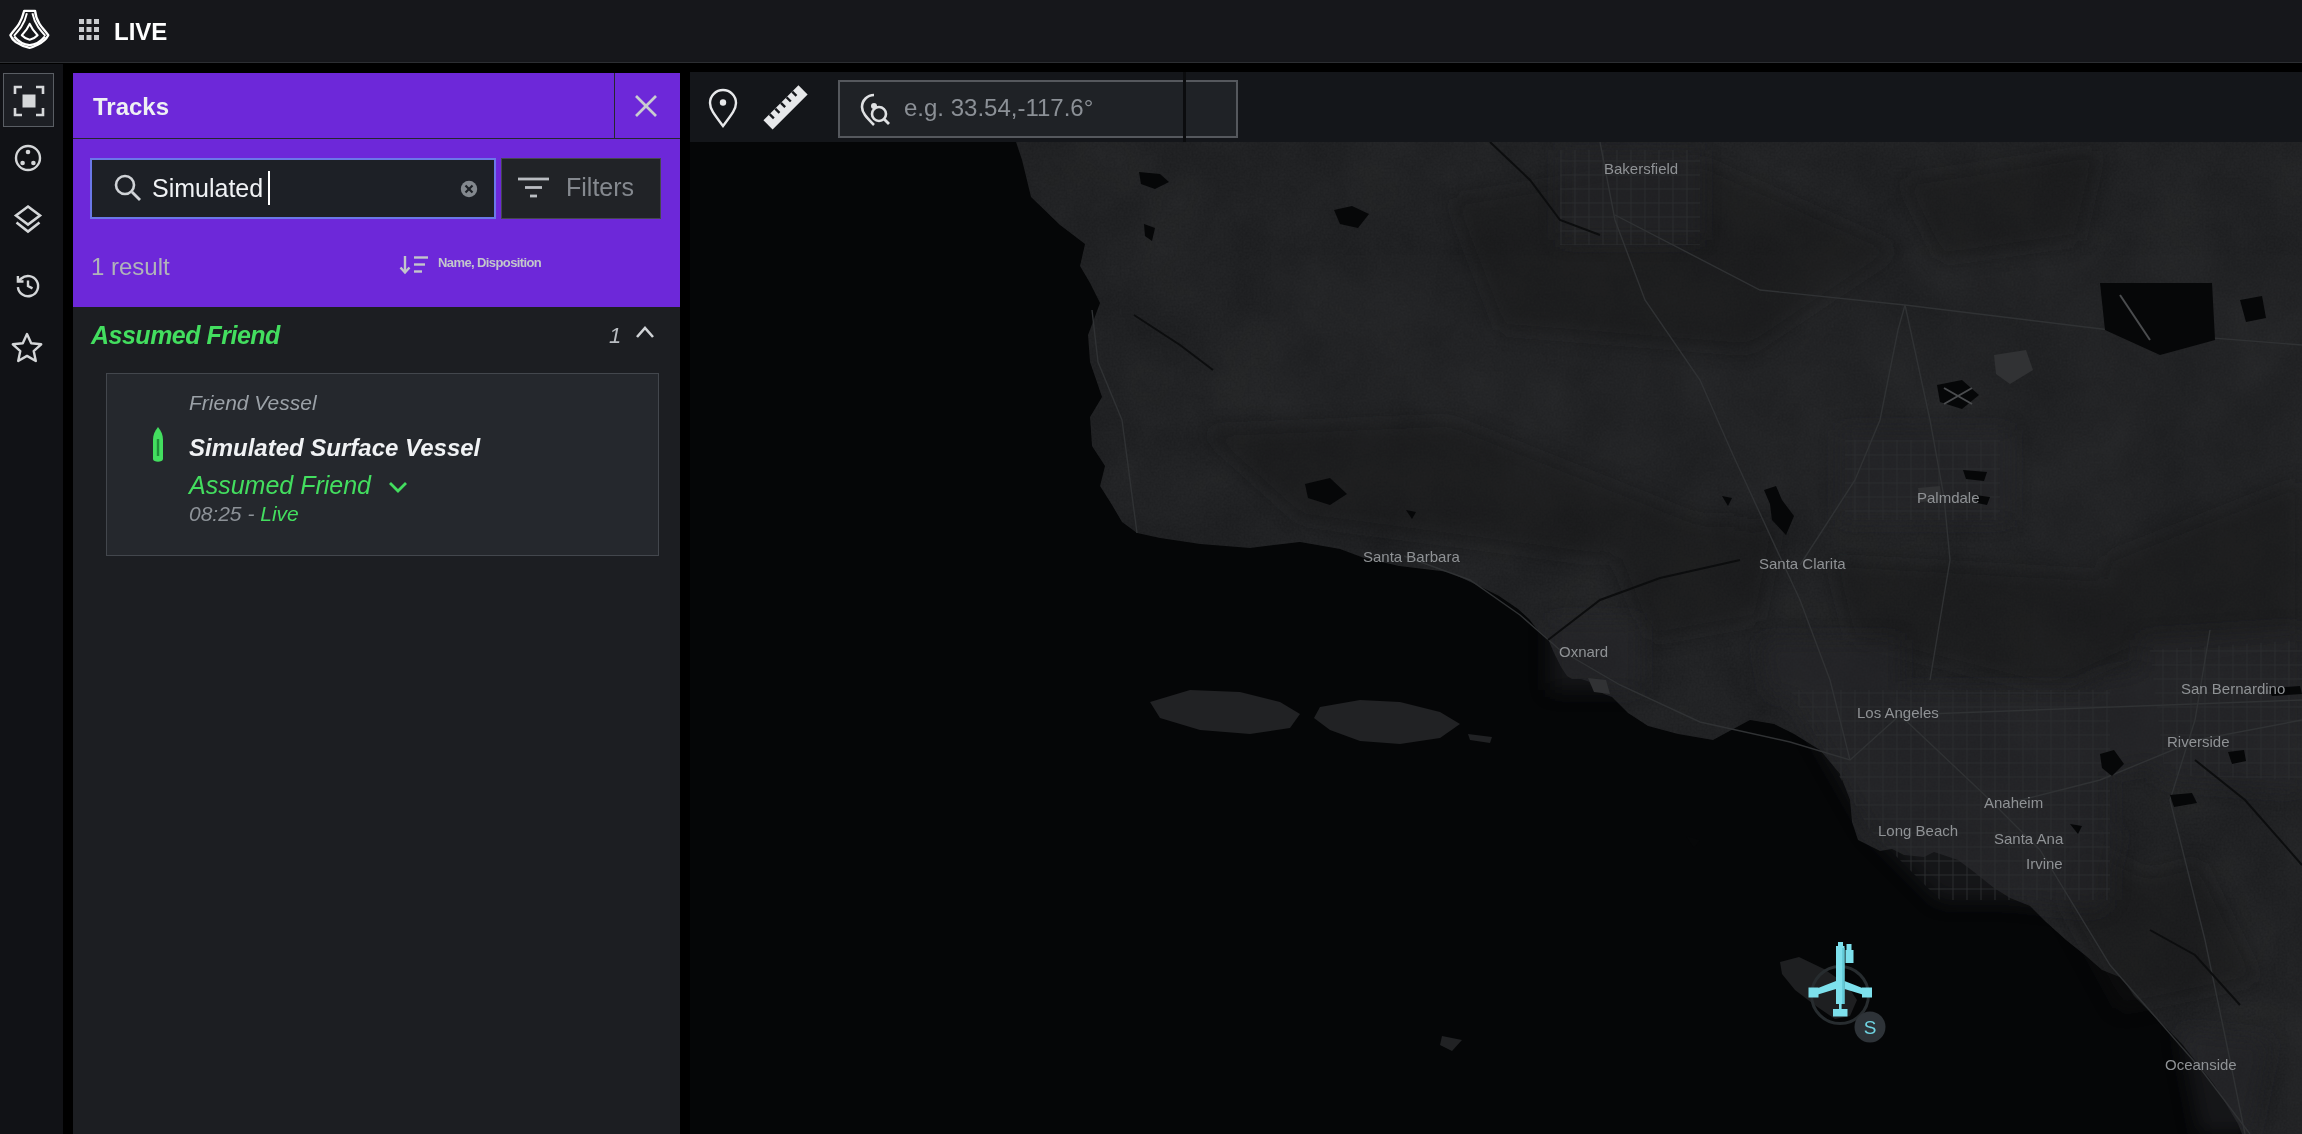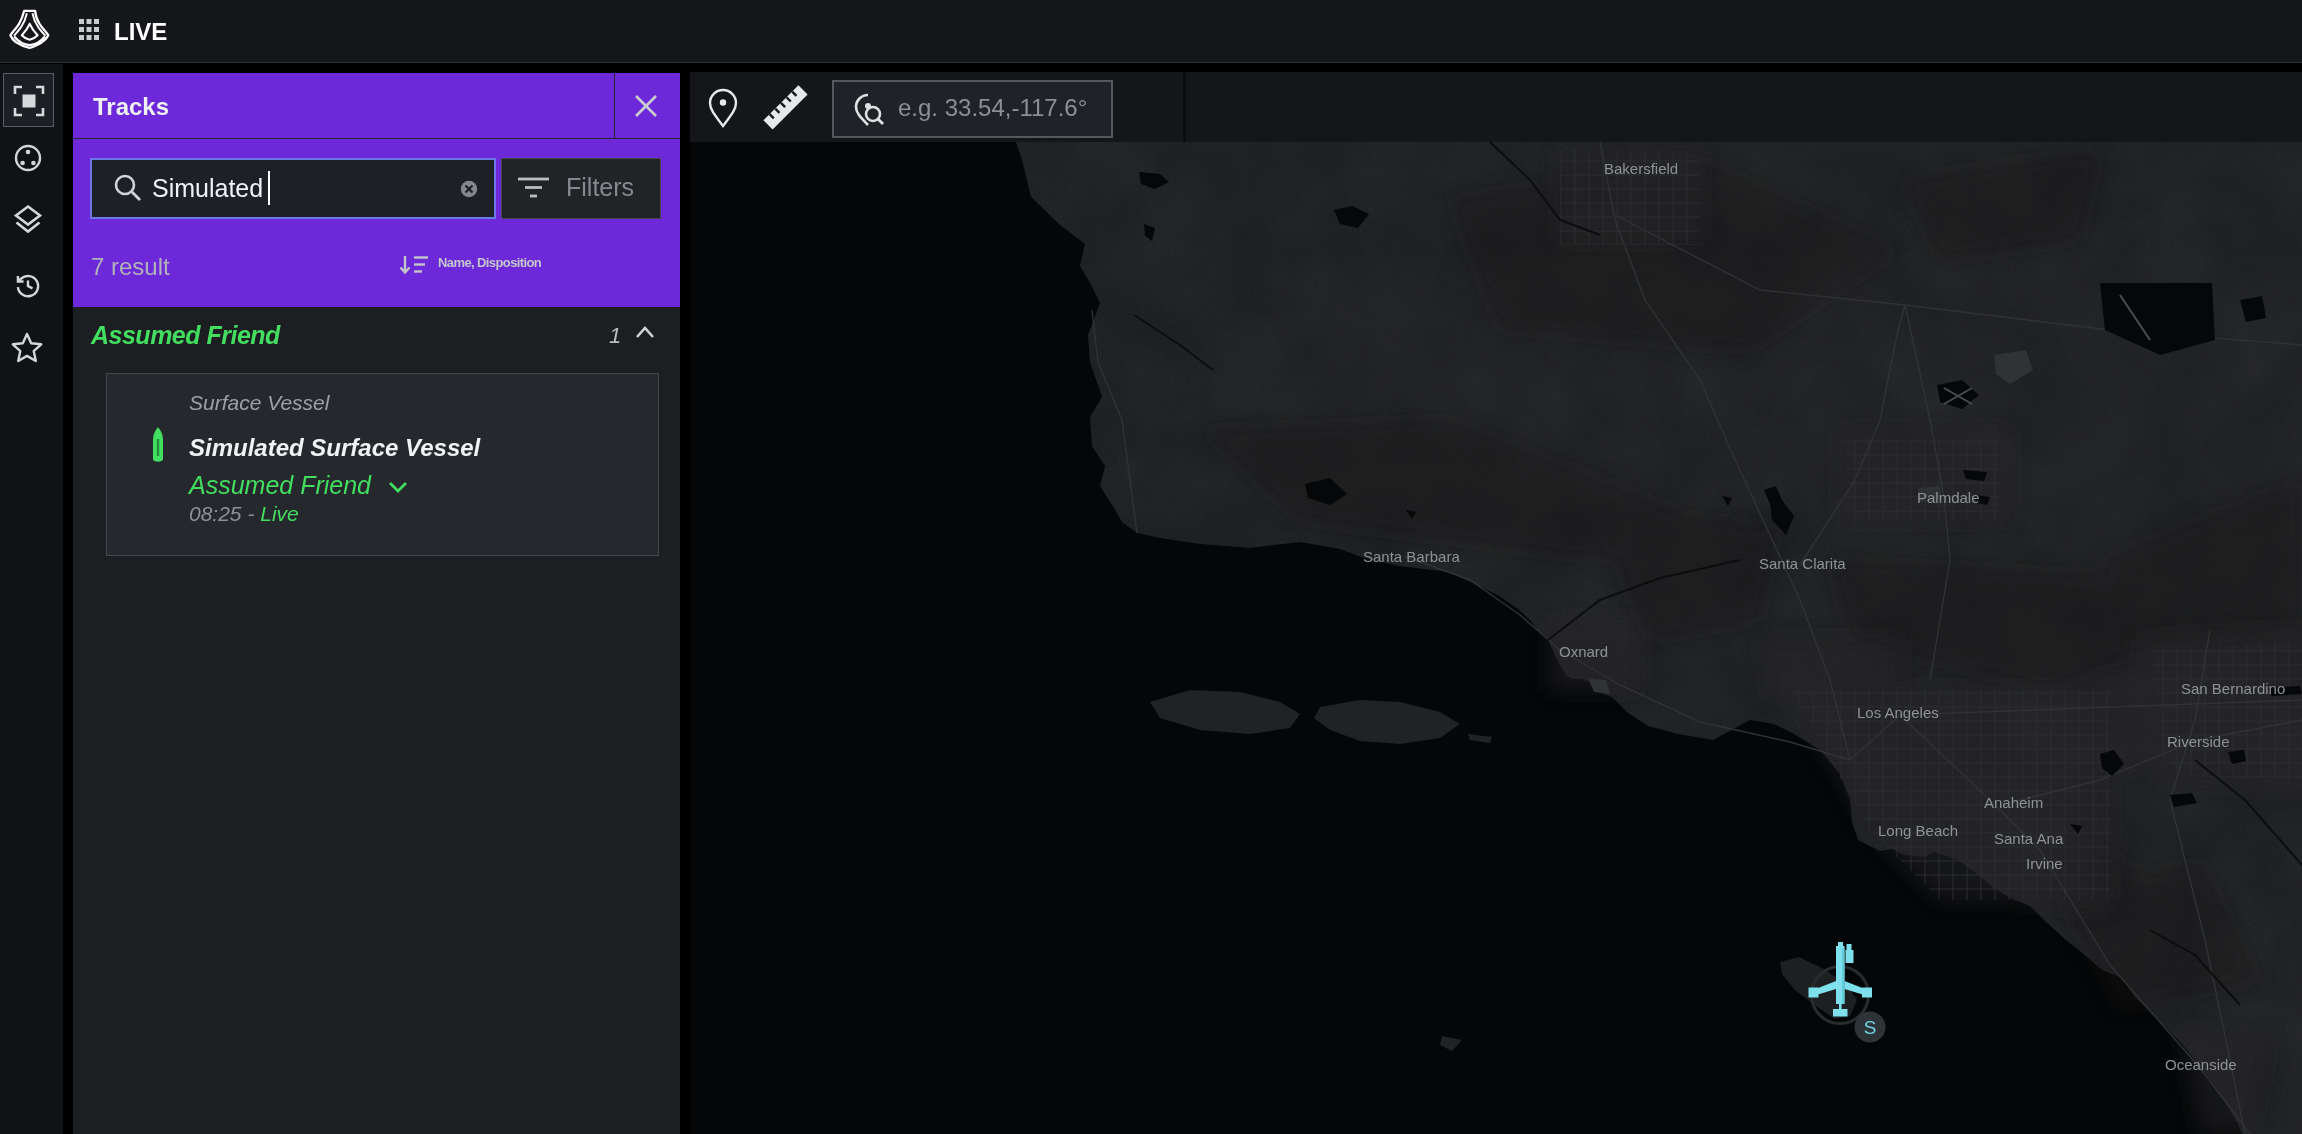--- a/index.html
+++ b/index.html
@@ -47,21 +47,21 @@
     font-weight:bold; }
   #card .l3 { position:absolute; left:82px; top:97px; color:#43de5f; font-size:25px; }
   #card .l4 { position:absolute; left:82px; top:128px; color:#8d9298; font-size:21px; }
   #card .l4 b { color:#43de5f; font-weight:normal; }
   
   #map { position:absolute; left:686px; top:64px; width:1616px; height:1070px;
     background:#000; }
   #toolbar { position:absolute; left:4px; top:8px; width:1612px; height:70px;
     background:#14161a; }
   #tooldiv { position:absolute; left:493px; top:0; width:3px; height:70px; background:#0b0c0e; }
-  #mbox { position:absolute; left:142px; top:8px; width:281px; height:58px;
+  #mbox { position:absolute; left:148px; top:8px; width:400px; height:58px;
     background:#1f2226; border:2px solid #55585d; }
   #mbox .txt { position:absolute; left:64px; top:12px; color:#8b9096; font-size:24px; }
   #mapsvg { position:absolute; left:4px; top:78px; }
   .clab { font-family:"Liberation Sans", sans-serif; fill:#8f9295; font-size:15px; }
 </style>
 </head>
 <body>
 
 <div id="map">
   <svg id="mapsvg" width="1612" height="992" viewBox="690 142 1612 992">
@@ -377,41 +377,41 @@
       <svg width="40" height="30" style="position:absolute;left:15px;top:16px">
         <g stroke="#babdc2" stroke-width="2.8">
           <line x1="1" y1="4" x2="32" y2="4"></line>
           <line x1="8" y1="12.5" x2="25" y2="12.5"></line>
           <line x1="13" y1="21" x2="20" y2="21"></line>
         </g>
       </svg>
       <div class="txt">Filters</div>
     </div>
     <div id="resrow">
-      <div class="left">7 result</div>
+      <div class="left">1 result</div>
       <svg width="34" height="30" style="position:absolute;left:325px;top:13px">
         <g stroke="#c3c6cb" stroke-width="2.4" fill="none">
           <line x1="7" y1="3" x2="7" y2="19"></line>
           <path d="M2.5,14.5 L7,19.5 L11.5,14.5"></path>
           <line x1="16" y1="4.5" x2="30" y2="4.5"></line>
           <line x1="16" y1="11.5" x2="27" y2="11.5"></line>
           <line x1="16" y1="18.5" x2="24" y2="18.5"></line>
         </g>
       </svg>
       <div class="right">Name, Disposition</div>
     </div>
   </div>
   <div id="plist">
     <div id="afhead">Assumed Friend</div>
     <div id="afcount">1</div>
     <svg width="30" height="24" style="position:absolute;left:560px;top:14px">
       <path d="M4,16 L12,7 L20,16" stroke="#d0d3d6" stroke-width="2.6" fill="none"></path>
     </svg>
     <div id="card">
-      <div class="l1">Surface Vessel</div>
+      <div class="l1">Friend Vessel</div>
       <div class="l2">Simulated Surface Vessel</div>
       <div class="l3">Assumed Friend</div>
       <svg width="26" height="20" style="position:absolute;left:280px;top:104px">
         <path d="M3,5 L11,13 L19,5" stroke="#43de5f" stroke-width="2.8" fill="none"></path>
       </svg>
       <div class="l4">08:25&nbsp;-&nbsp;<b>Live</b></div>
       <svg width="30" height="44" style="position:absolute;left:40px;top:52px">
         <path d="M11,1 C14.5,5.5 16,9 16,14 L16,33 C16,36.5 6,36.5 6,33 L6,14 C6,9 7.5,5.5 11,1 Z" fill="#43de5f"></path>
         <line x1="11" y1="13" x2="11" y2="30" stroke="#1f8f38" stroke-width="2.4"></line>
       </svg>

